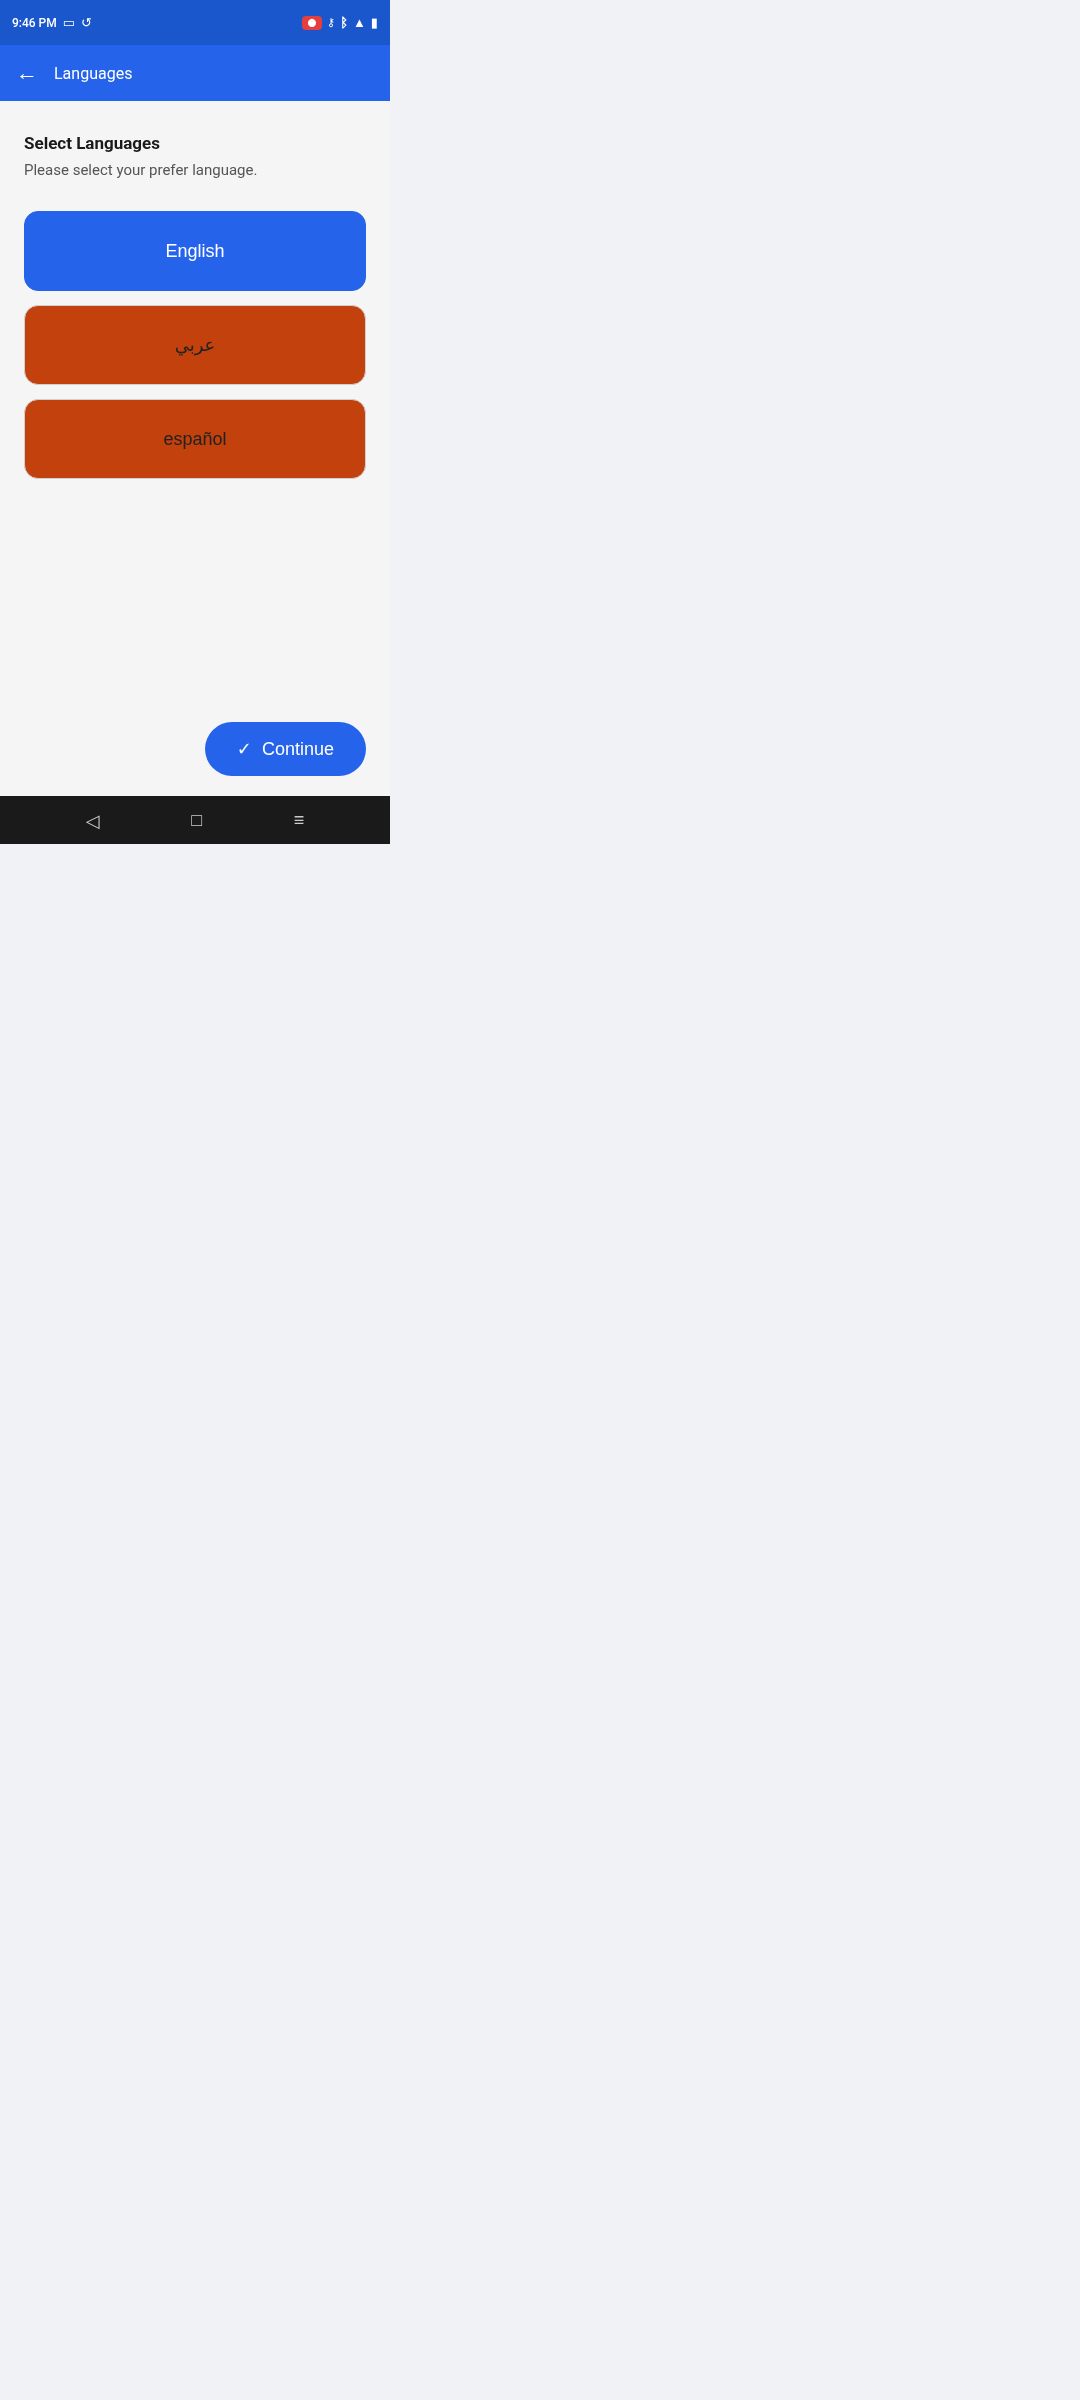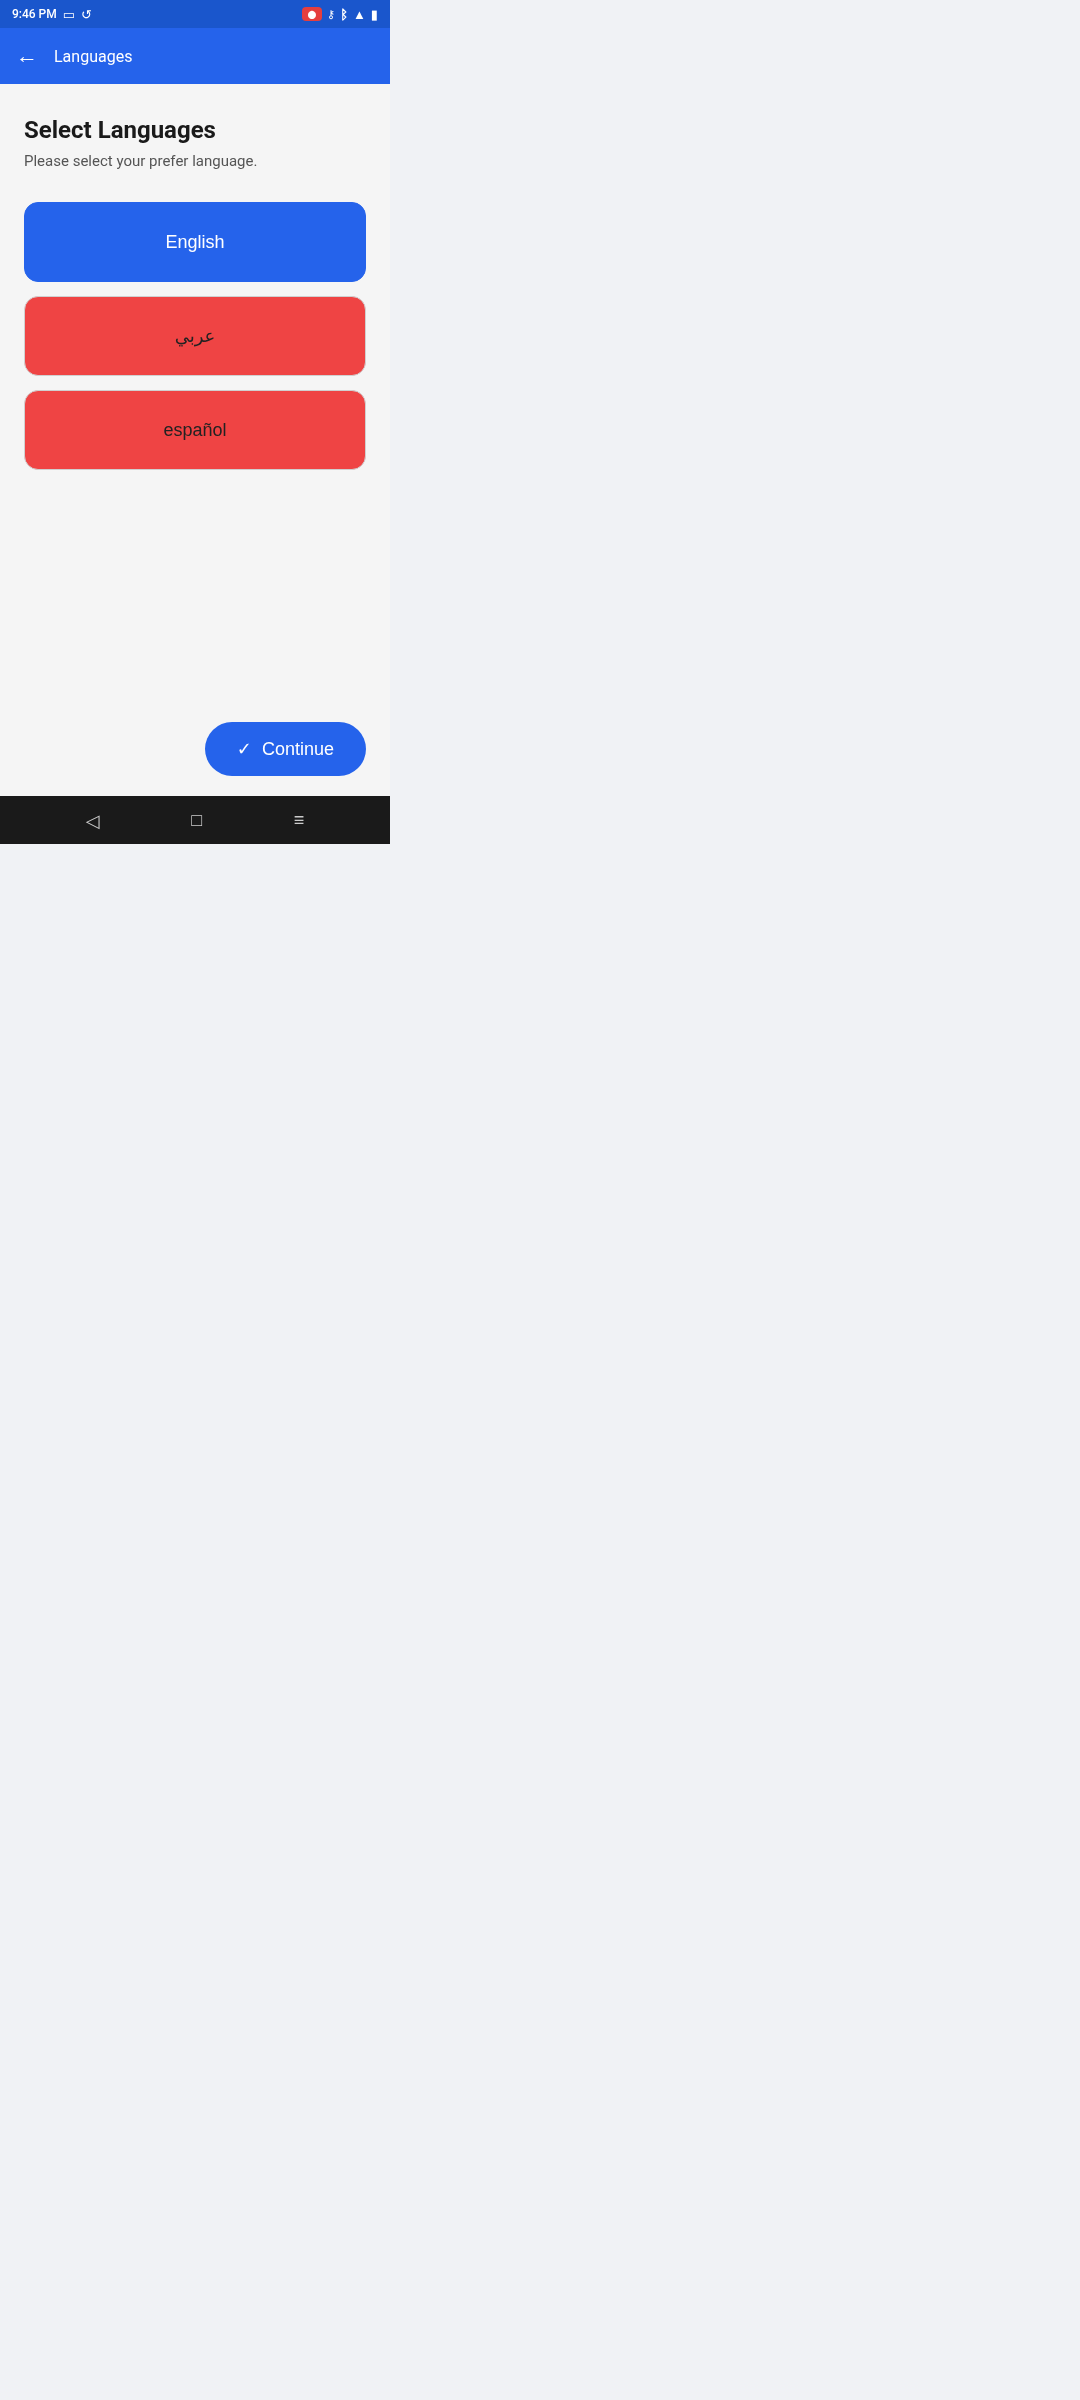--- a/index.html
+++ b/index.html
@@ -14,21 +14,21 @@
       height: 844px;
       font-family: 'Roboto', Arial, sans-serif;
       background: #f0f2f5;
       overflow: hidden;
       position: relative;
     }
 
     
     .status-bar {
       background: #1a56cc;
-      height: 28px;
+      height: 45px;
       display: flex;
       align-items: center;
       justify-content: space-between;
       padding: 0 12px;
       color: white;
       font-size: 12px;
       font-weight: 500;
     }
 
     .status-left {
@@ -71,40 +71,40 @@
     }
 
     
     .content {
       background: #f5f5f5;
       padding: 32px 24px 100px 24px;
       min-height: calc(844px - 28px - 56px - 48px);
     }
 
     .page-title {
-      font-size: 24px;
+      font-size: 17px;
       font-weight: 700;
       color: #1a1a1a;
       margin-bottom: 8px;
     }
 
     .page-subtitle {
       font-size: 15px;
       color: #555;
       margin-bottom: 32px;
     }
 
     .language-grid {
       display: grid;
       grid-template-columns: 1fr;
       gap: 14px;
     }
 
     .lang-btn {
-      background: #ef4444;
+      background: #c2410c;
       border: 1.5px solid #d0d0d0;
       border-radius: 14px;
       padding: 28px 16px;
       font-size: 18px;
       font-weight: 400;
       color: #222;
       cursor: pointer;
       text-align: center;
       display: flex;
       align-items: center;

